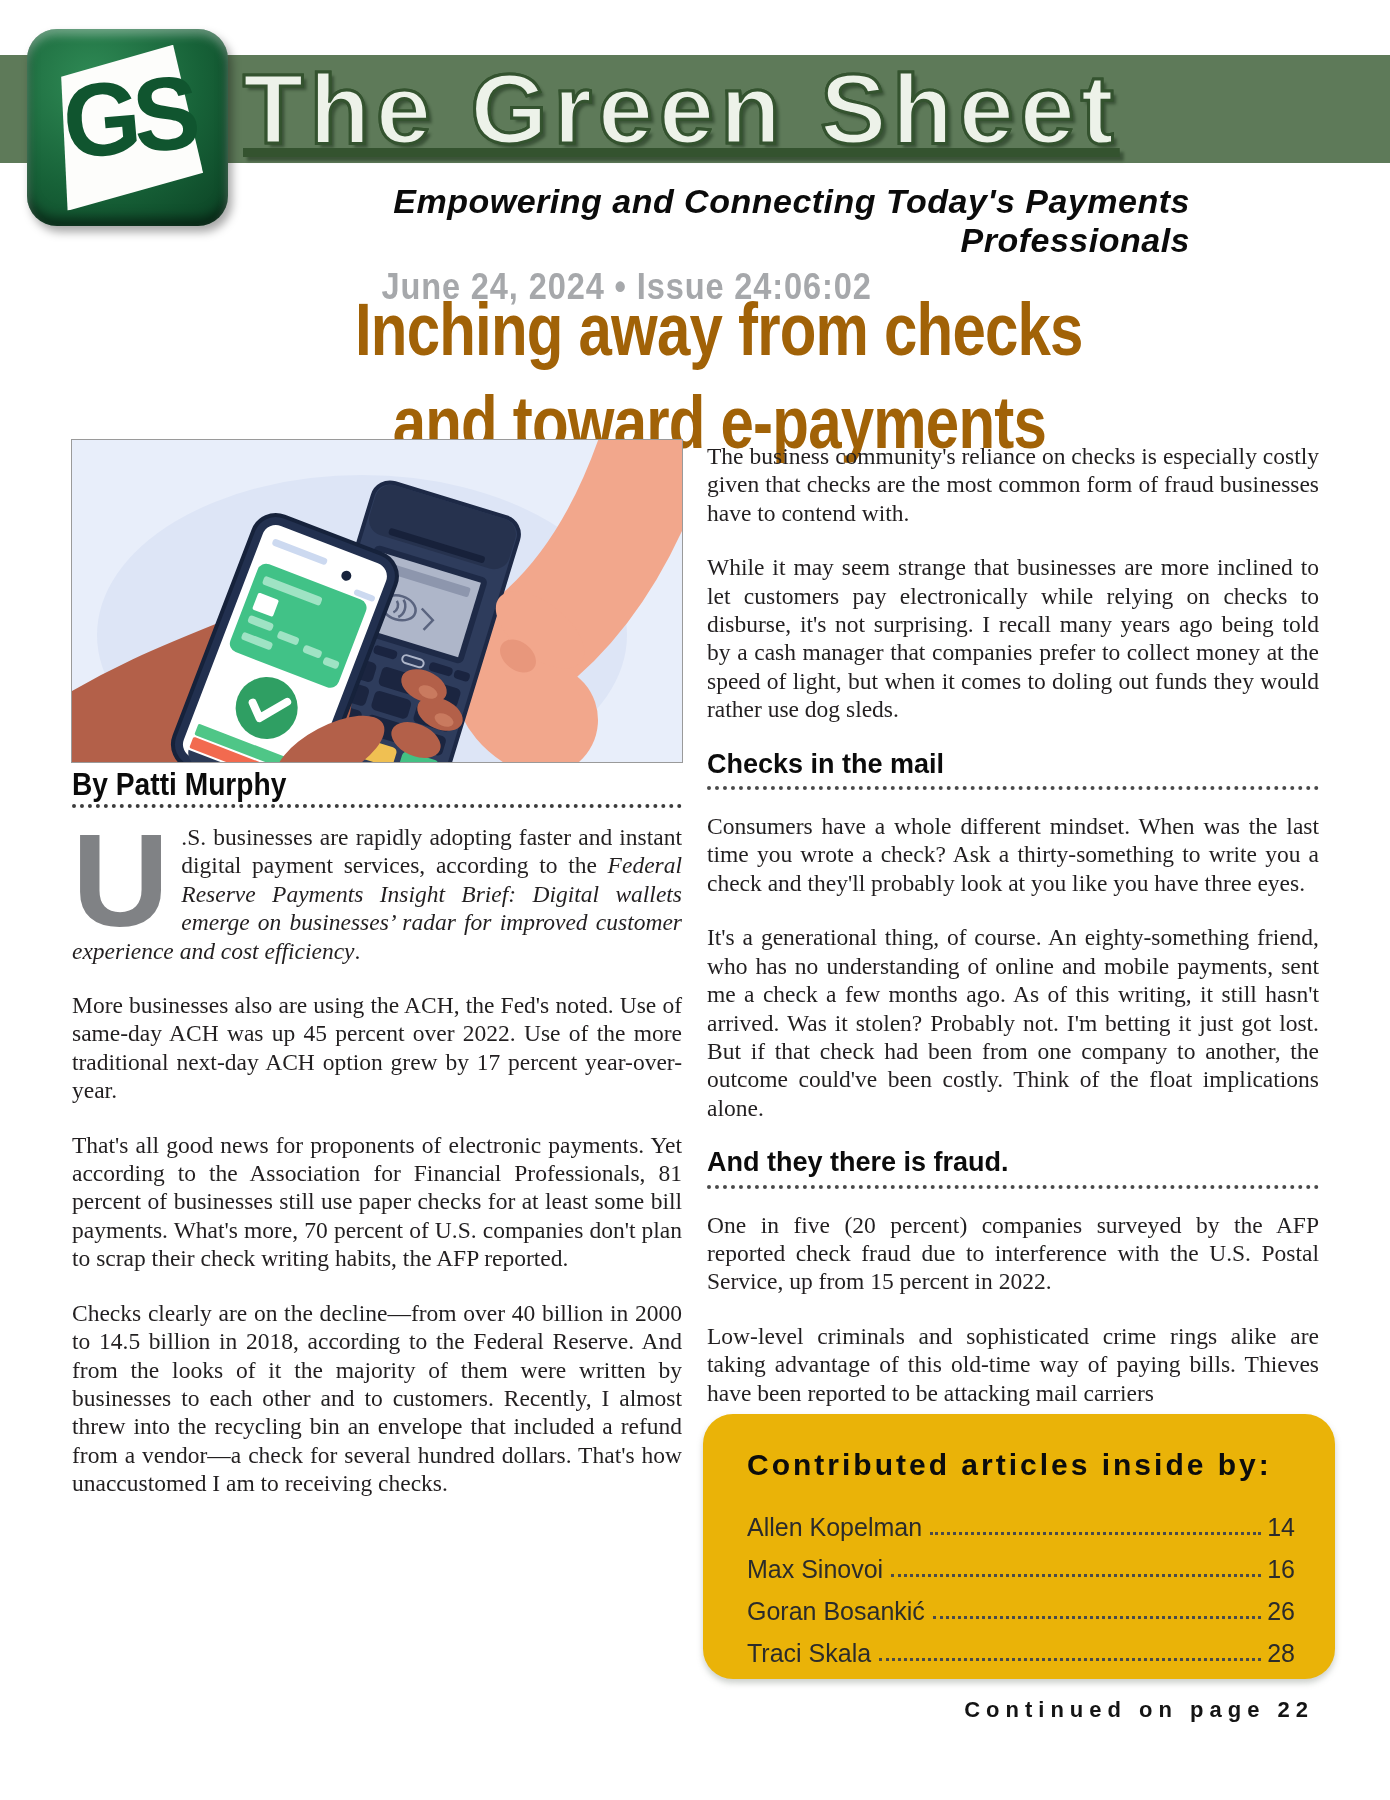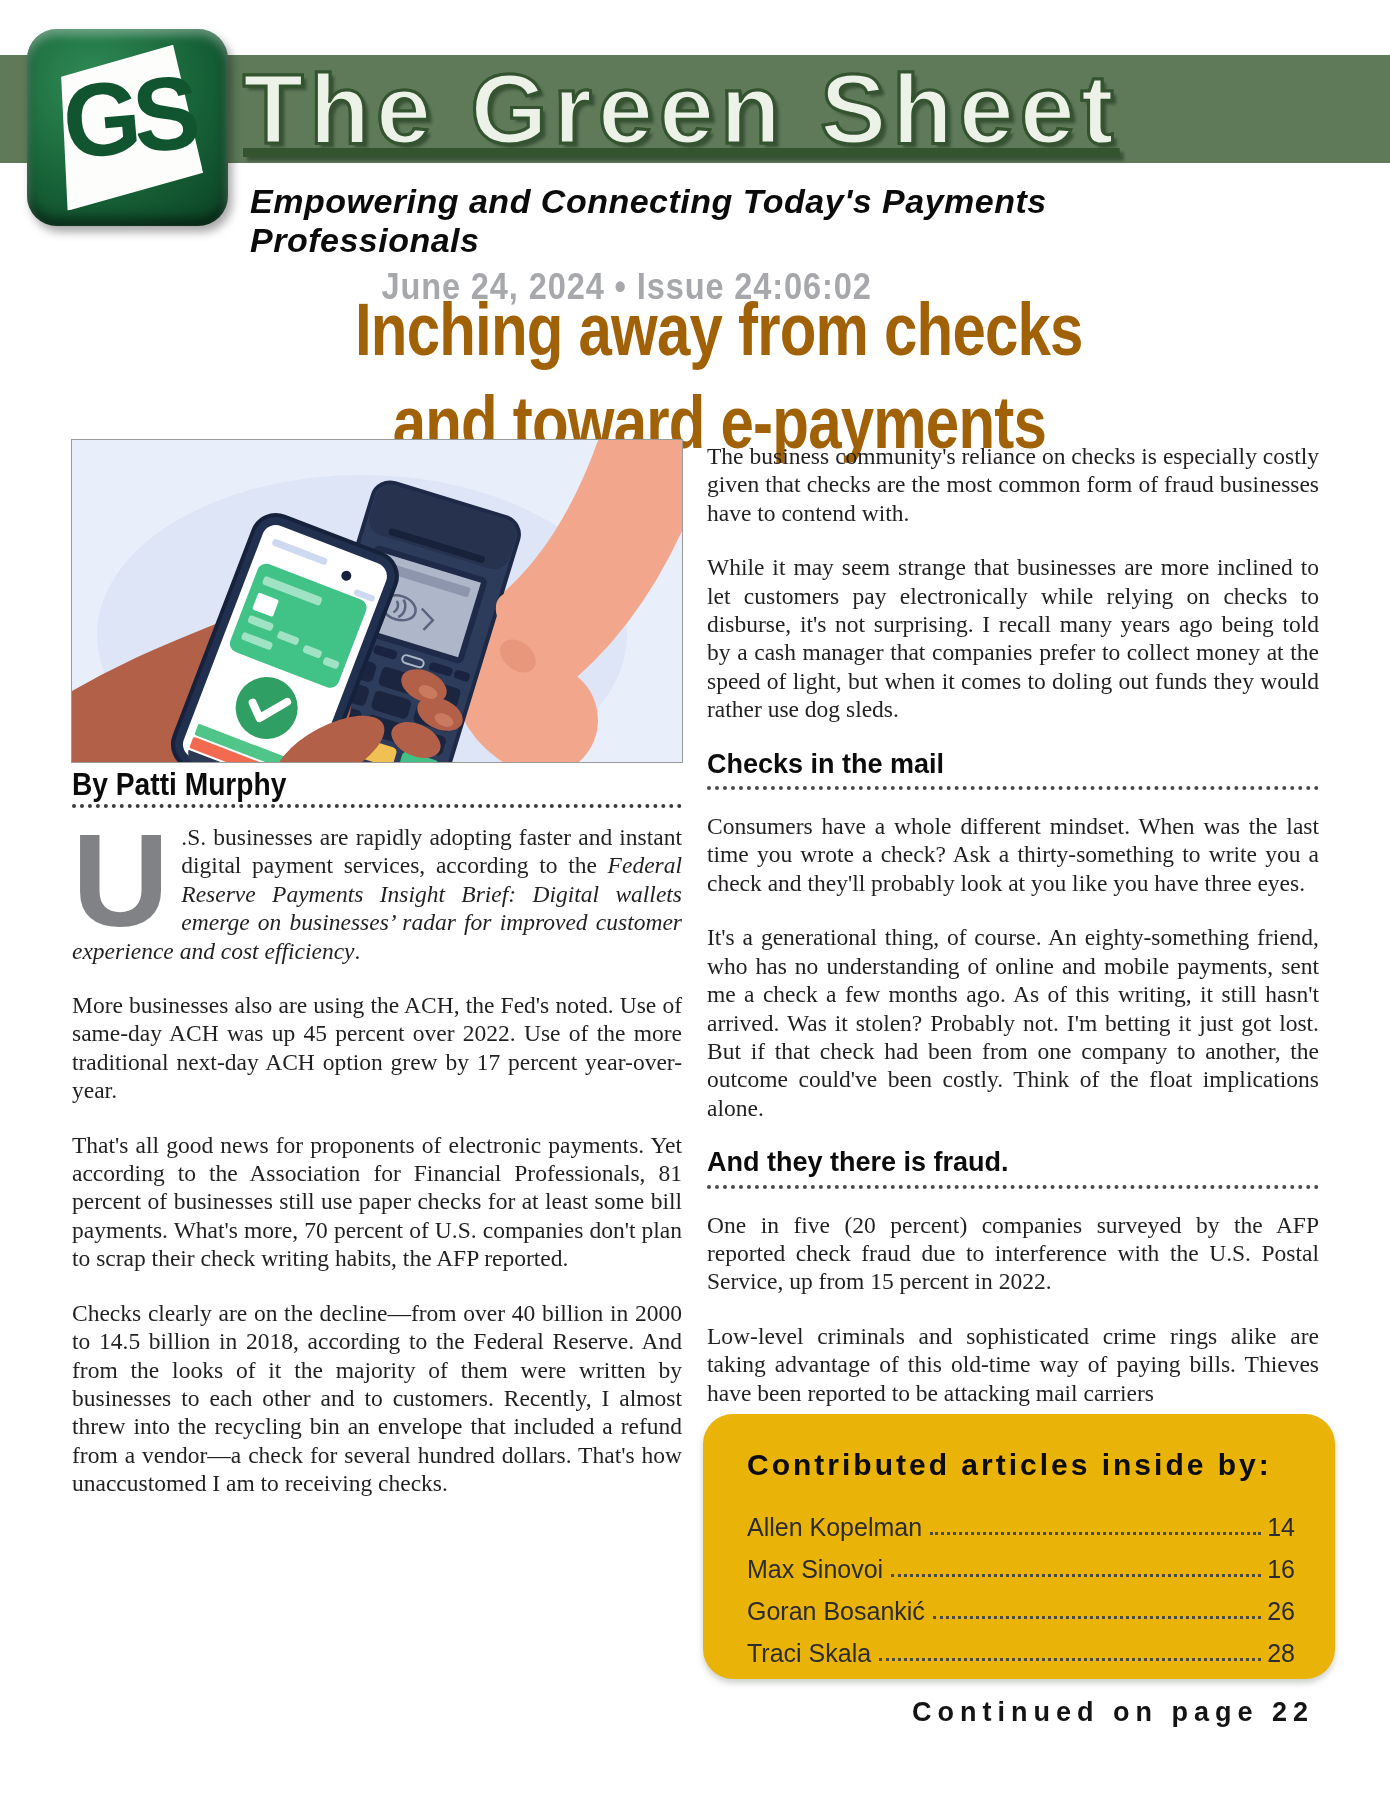--- a/index.html
+++ b/index.html
@@ -22,21 +22,21 @@
   .logo-sheet{
     position:absolute;left:28px;top:22px;width:142px;height:152px;background:#fdfdfb;
     transform:rotate(-7deg);clip-path:polygon(9% 12%,90% 0%,100% 86%,2% 100%);
   }
   .logo-gs{
     position:absolute;left:0;top:36px;width:100%;text-align:center;
     font-weight:bold;font-size:104px;line-height:1;color:#10552f;letter-spacing:-8px;
     transform:rotate(-5deg) scaleX(.96);
   }
   .tagline{
-    position:absolute;left:250px;top:182px;width:940px;text-align:left;
+    position:absolute;left:250px;top:182px;width:940px;text-align:right;
     font-weight:bold;font-style:italic;font-size:34px;color:#0b0b0b;letter-spacing:.5px;
   }
   .dateline{position:absolute;left:0;top:266px;width:1254px;text-align:center;color:#a6a8ab;}
   .dateline span{display:inline-block;font-weight:bold;font-size:37px;transform:scaleX(.88);letter-spacing:1px;white-space:nowrap;}
   
   .headline{position:absolute;left:0;top:293px;width:1390px;text-align:center;color:#a16207;padding-left:24px;}
   .headline .hl{display:block;line-height:73px;}
   .headline .hl span{display:inline-block;font-weight:bold;font-size:75px;transform:scaleX(.8);letter-spacing:-1px;white-space:nowrap;}
   
   .figure{position:absolute;left:72px;top:440px;width:610px;height:322px;outline:1px solid #9a9a9a;}
@@ -60,21 +60,21 @@
   .contrib{
     position:absolute;left:703px;top:1414px;width:632px;height:265px;box-sizing:border-box;
     background:#eab308;border-radius:30px;padding:34px 40px 0 44px;
     box-shadow:0 4px 6px rgba(110,120,110,.35);
   }
   .contrib-title{font-weight:bold;font-size:30px;letter-spacing:3px;color:#0c0c0c;margin-bottom:18px;}
   .contrib-row{display:flex;align-items:flex-end;font-size:25px;color:#2b2b2b;height:42px;}
   .contrib-row .leader{flex:1;border-bottom:3px dotted #4a4a4a;margin:0 6px 7px 8px;}
   .contrib-row .pg{flex:none;}
   .continued{
-    position:absolute;right:76px;top:1697px;font-weight:bold;font-size:27px;letter-spacing:6px;
+    position:absolute;right:76px;top:1697px;font-weight:bold;font-size:22px;letter-spacing:6px;
     color:#141414;white-space:nowrap;
   }
 </style>
 </head>
 <body>
 
 <div class="band"></div>
 <div class="gs-title">The Green Sheet</div>
 <div class="logo">
   <div class="logo-sheet"></div>

